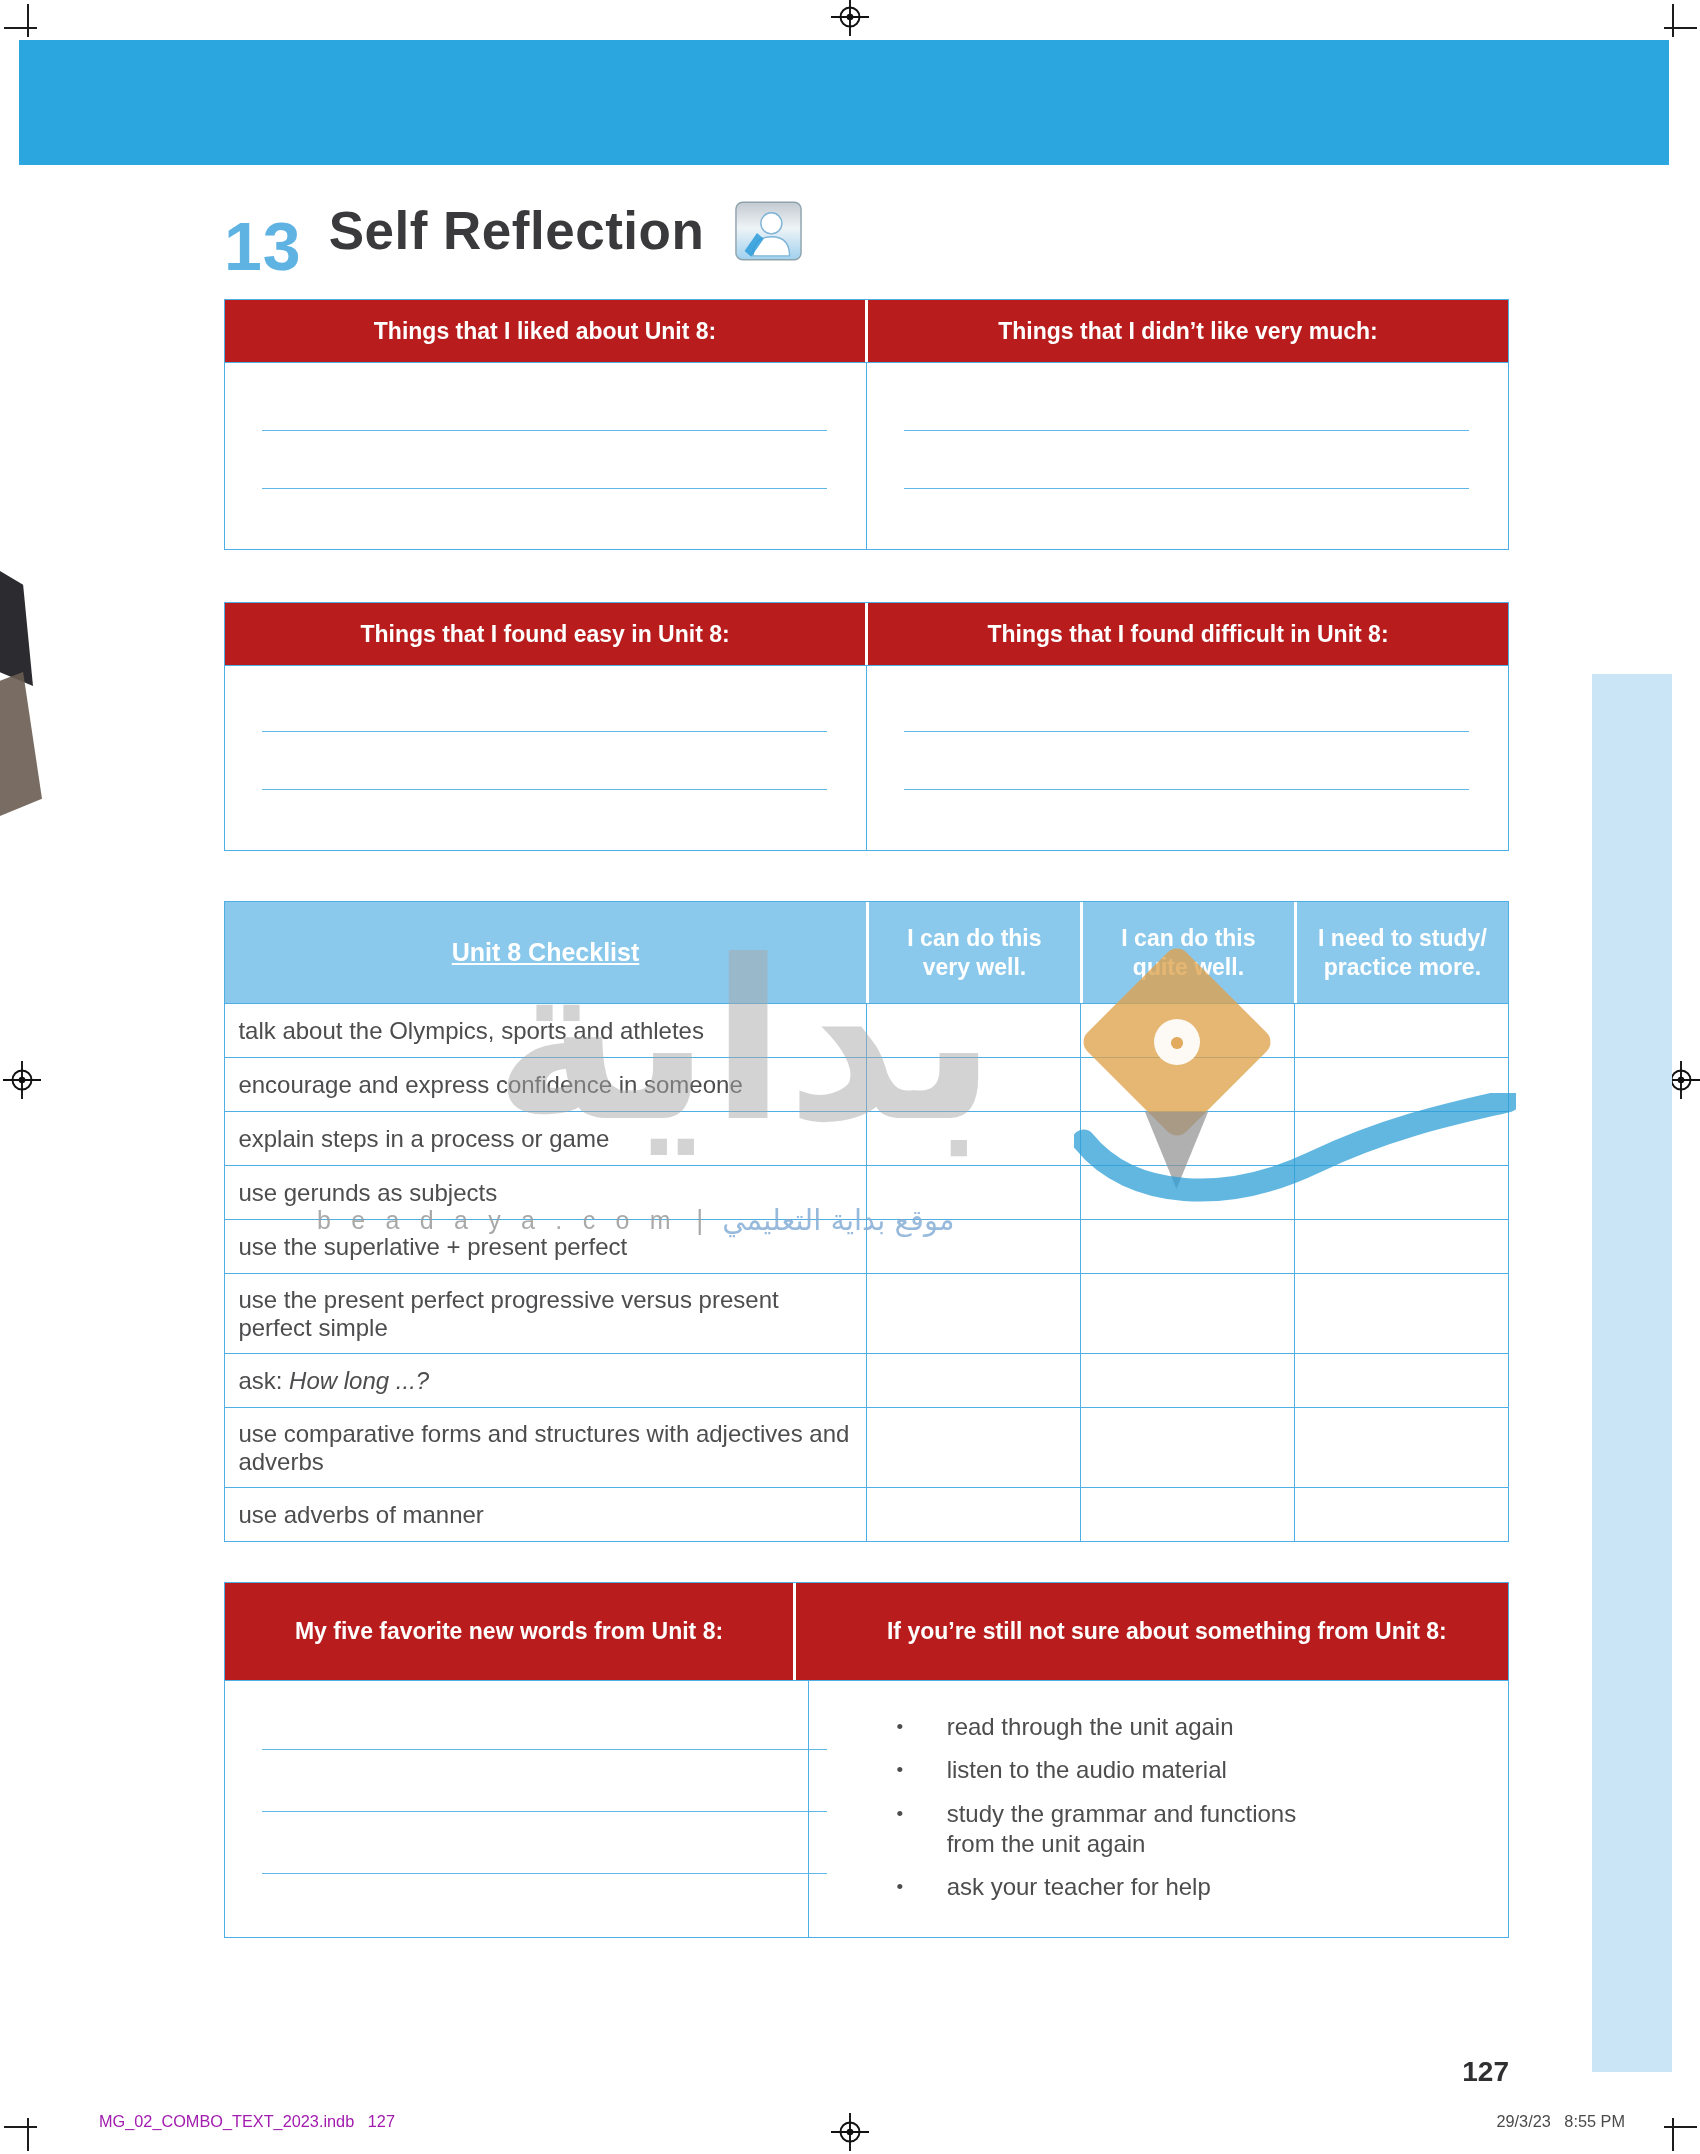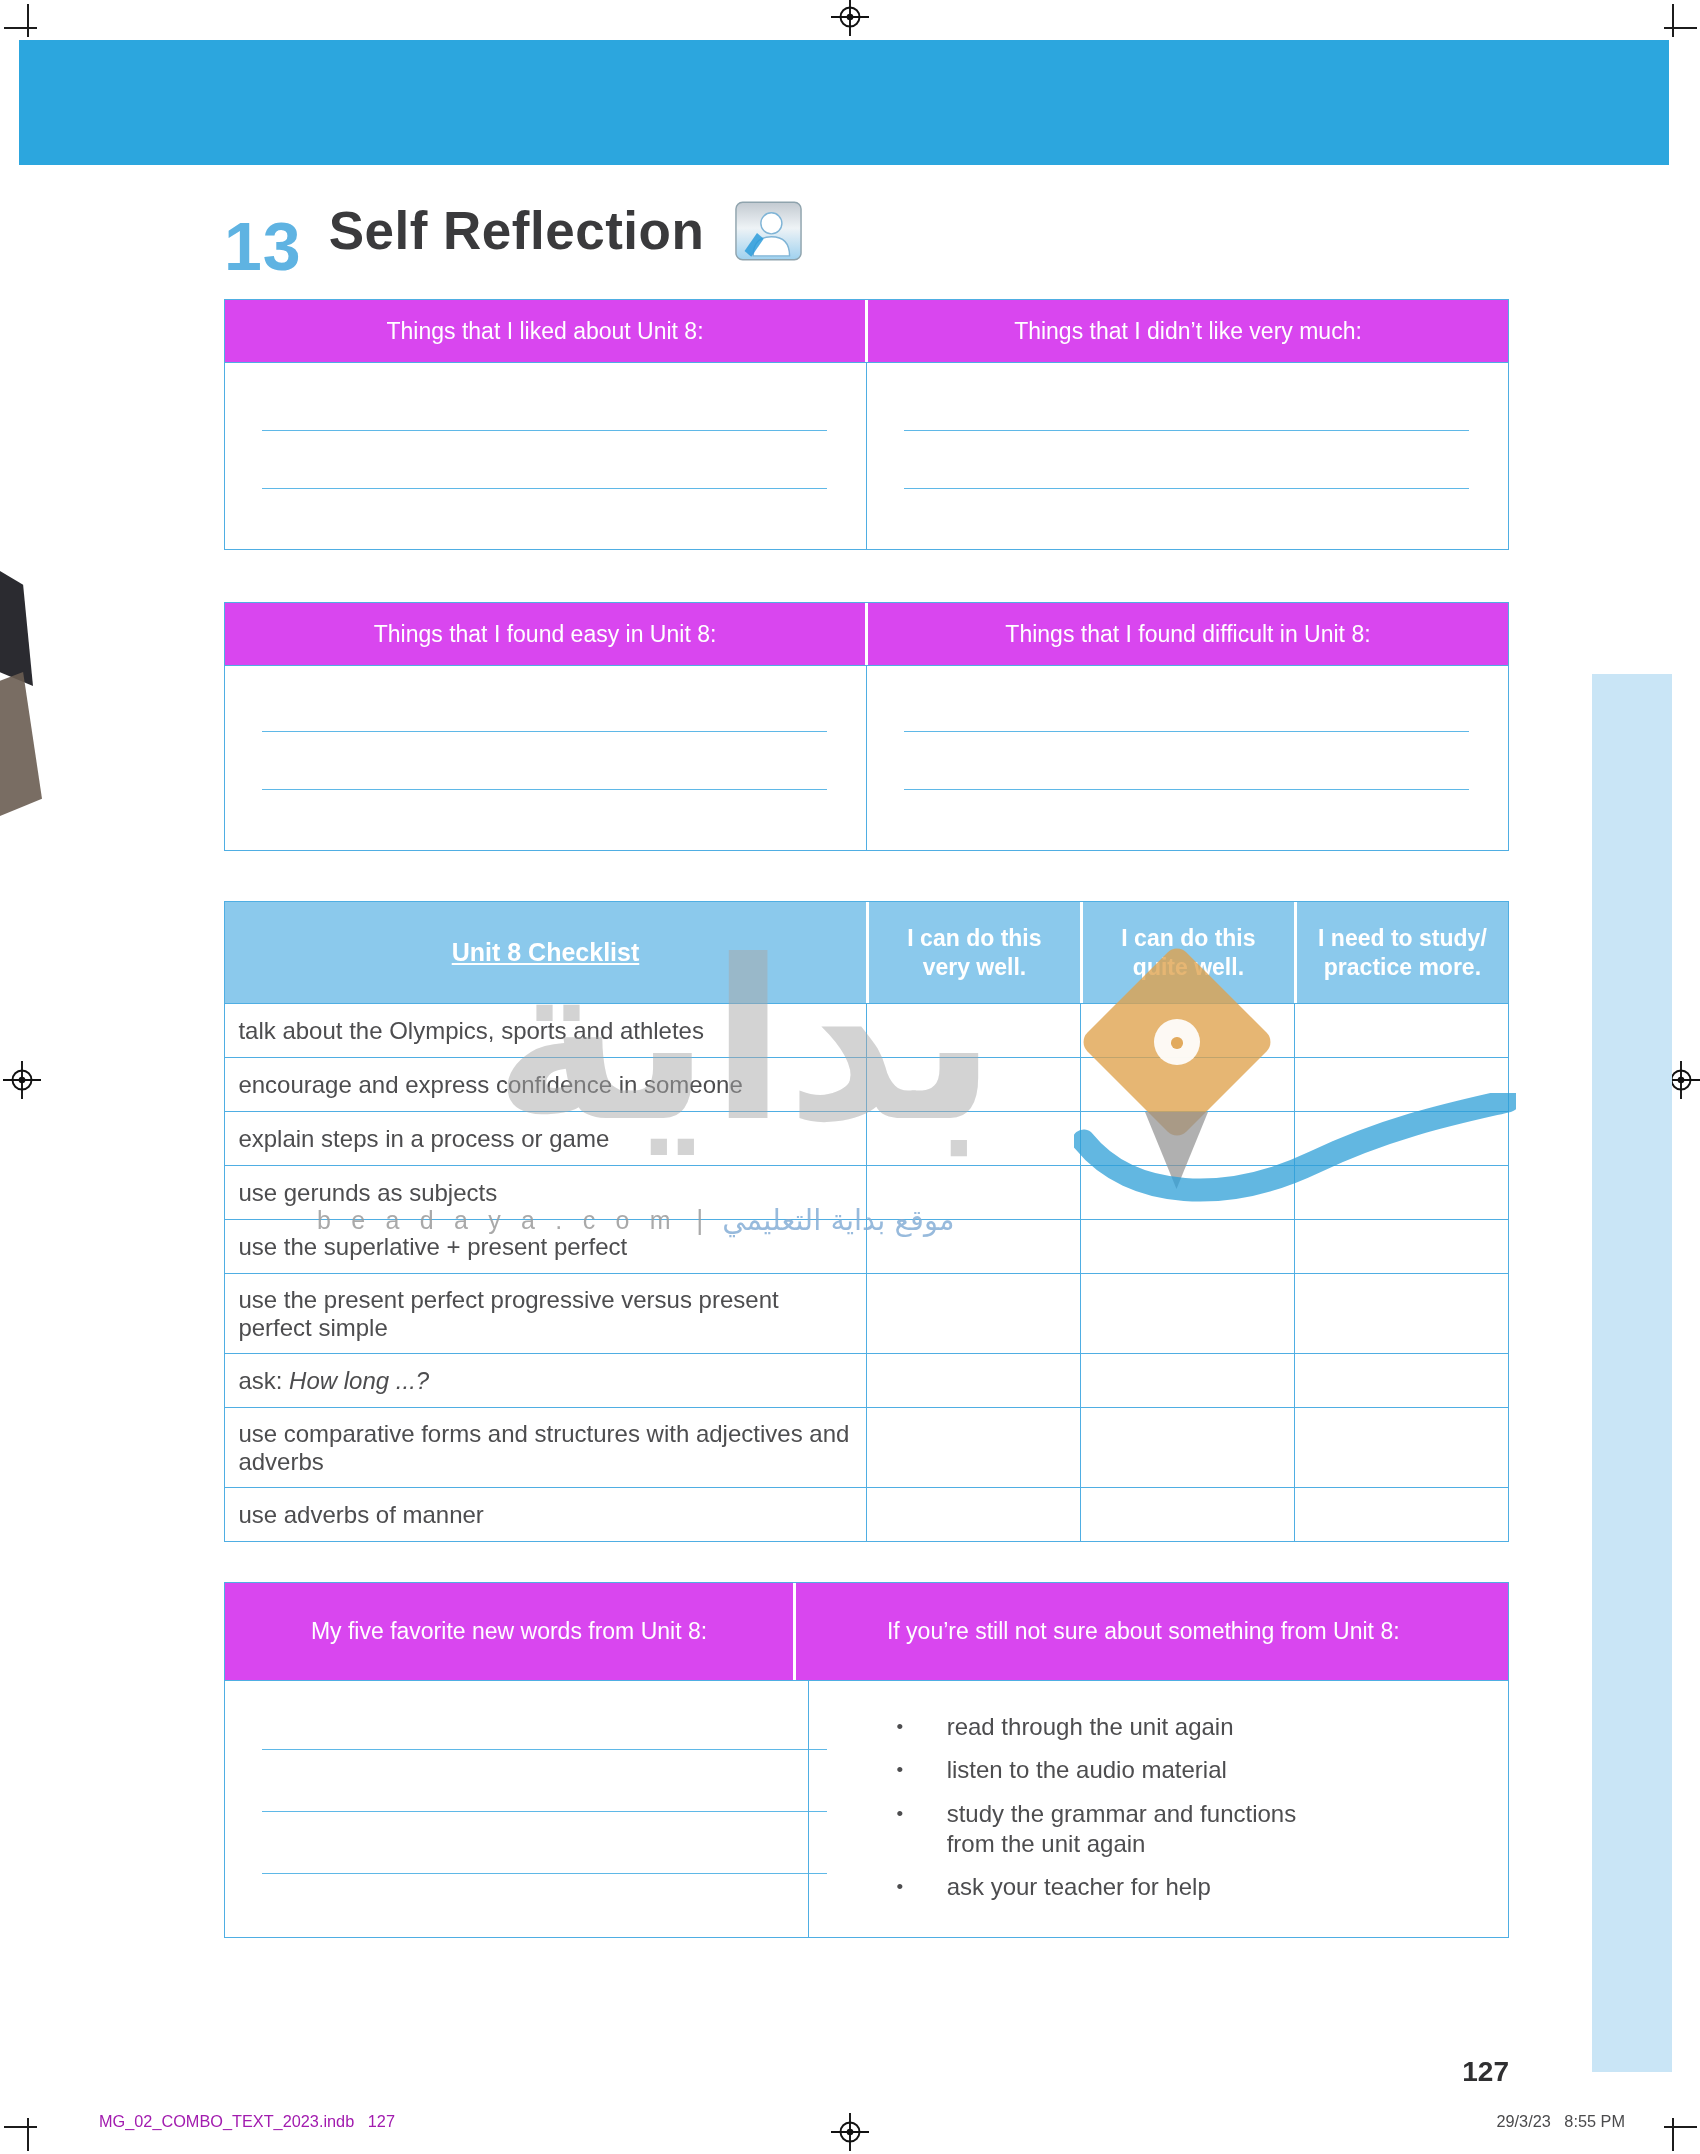--- a/index.html
+++ b/index.html
@@ -20,21 +20,21 @@
 
   
   .title-row{position:absolute;left:224px;top:195px;height:71px;display:flex;align-items:center;}
   .lesson-number{font-size:68px;font-weight:bold;color:#5FB3E2;letter-spacing:1px;margin-top:30px;}
   .lesson-title{font-size:53px;font-weight:bold;color:#3A3A3C;margin-left:27px;letter-spacing:0.5px;}
   .title-icon{margin-left:31px;width:67px;height:60px;display:inline-block;}
 
   
   .tbl{position:absolute;left:224px;width:1285px;border:1.9px solid #4FAEE3;background:#fff;box-sizing:border-box;}
   .tbl-head{display:flex;gap:2.9px;background:#fff;}
-  .th{flex:1;background:#d946ef;color:#fff;font-weight:normal;font-size:23px;height:62px;
+  .th{flex:1;background:#b91c1c;color:#fff;font-weight:bold;font-size:23px;height:62px;
       display:flex;align-items:center;justify-content:center;text-align:center;box-sizing:border-box;line-height:1.25;}
   .tbl-body{display:flex;border-top:1.9px solid #4FAEE3;position:relative;background:#fff;}
   .td{flex:1;position:relative;box-sizing:border-box;}
   .td + .td{border-left:1.9px solid #4FAEE3;}
   .write-line{position:absolute;left:37px;width:565px;height:0;border-bottom:1.9px solid #5FB8E7;}
 
   
   .cl{position:absolute;left:224px;top:901px;width:1285px;border:1.9px solid #4FAEE3;background:#fff;box-sizing:border-box;}
   .cl-head{display:flex;gap:2.9px;background:#fff;}
   .cl-h{flex:1;background:#8BC9EC;color:#fff;font-weight:bold;font-size:23px;height:101px;

